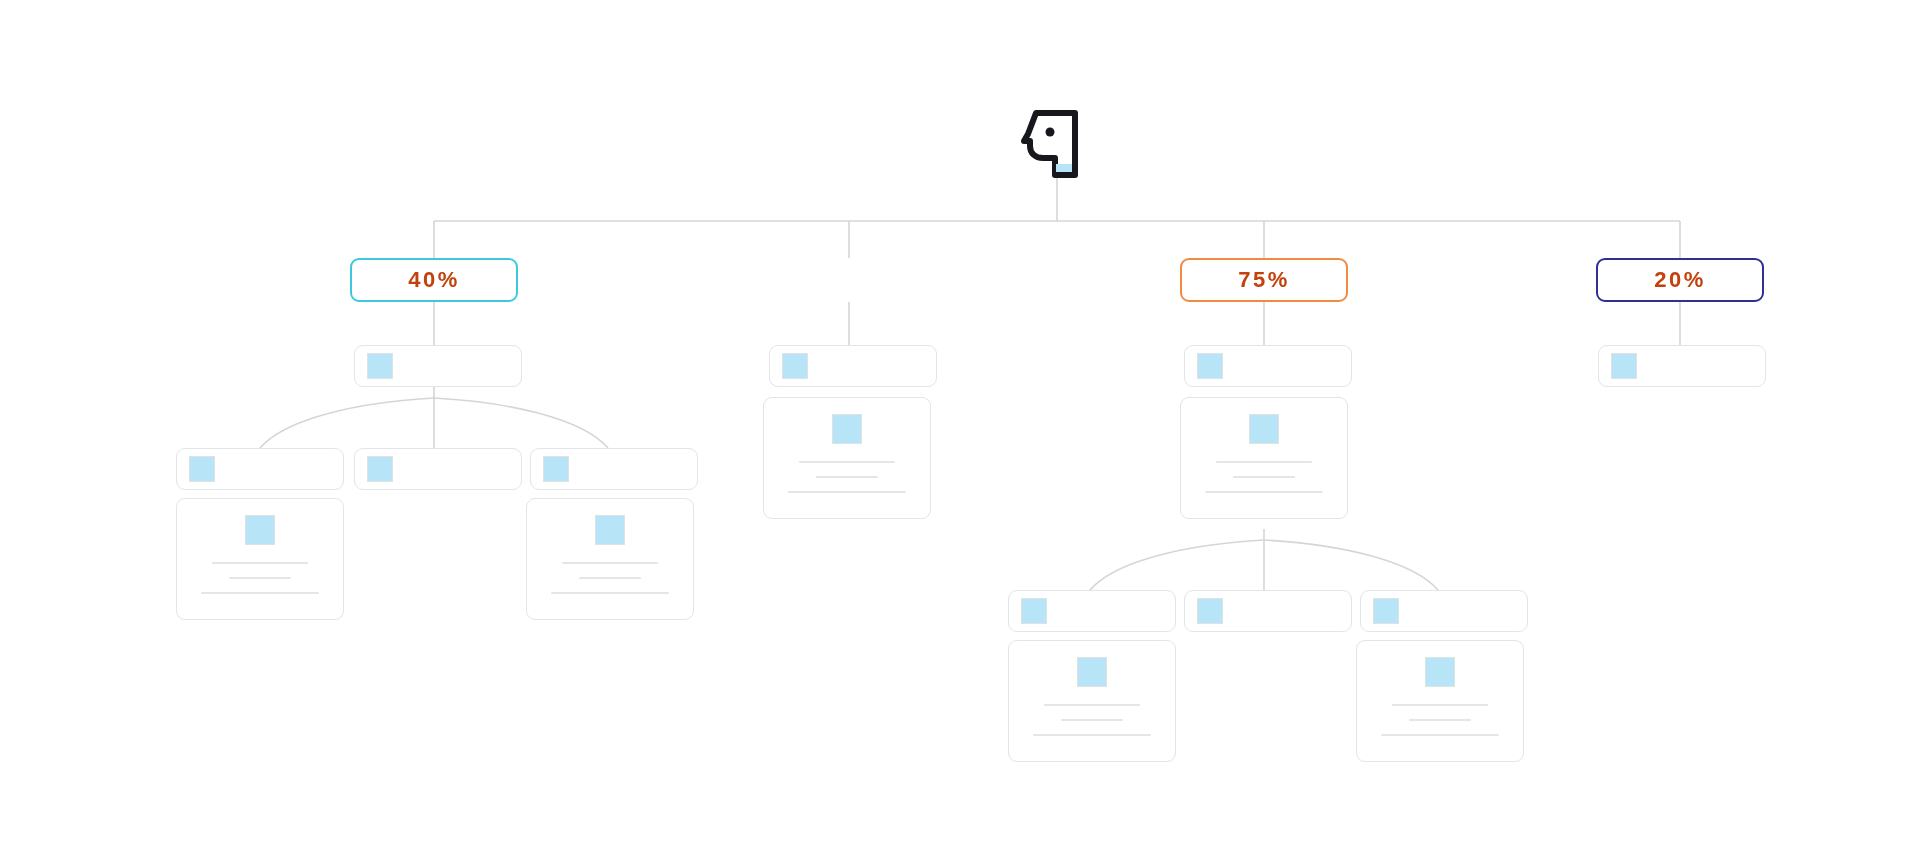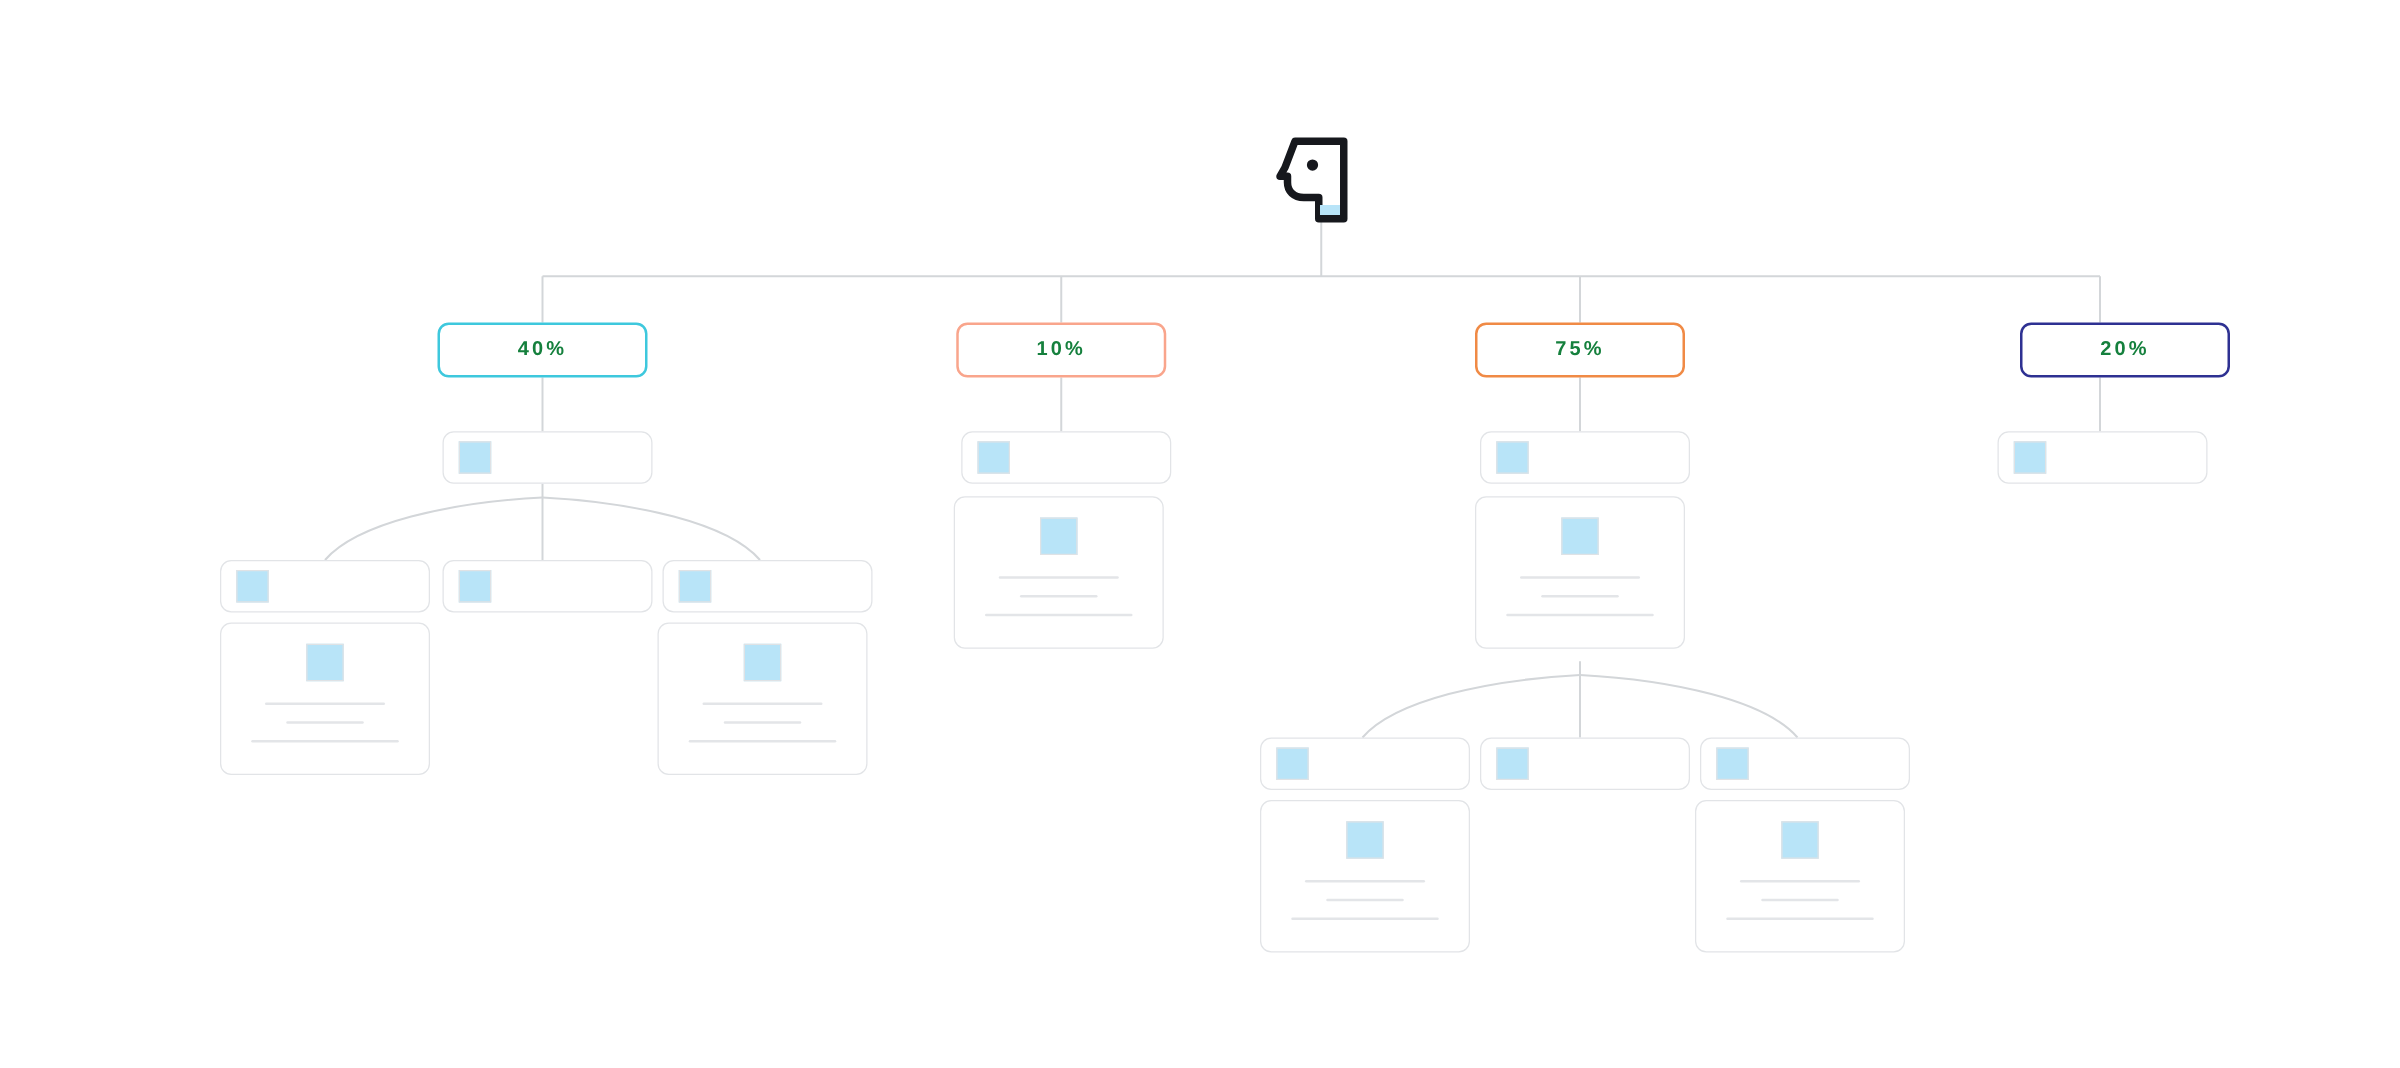--- a/index.html
+++ b/index.html
@@ -47,24 +47,24 @@
     height: 44px;
     box-sizing: border-box;
     border: 2px solid #cccccc;
     border-radius: 9px;
     background: #ffffff;
     display: flex;
     align-items: center;
     justify-content: center;
   }
   .pct-label {
-    font-size: 16px;
+    font-size: 22px;
     font-weight: bold;
     letter-spacing: 2.5px;
-    color: #15803d;
+    color: #c2410c;
     font-family: "Liberation Sans", sans-serif;
   }
 
   
   .bar-card {
     position: absolute;
     z-index: 2;
     width: 168px;
     height: 42px;
     box-sizing: border-box;
@@ -160,29 +160,26 @@
                C15,50 10,45 10,38 L10,33 L4,33 Z" fill="#ffffff" stroke="#16181d" stroke-width="6" stroke-linejoin="round"></path>
       <path d="M36,56 L52,56 L52,64 L36,64 Z" fill="#b8e4f8"></path>
       <circle cx="30" cy="24" r="4.5" fill="#16181d"></circle>
     </svg>
   </div>
 
   <div class="pct-box" style="left:350px; top:258px; border-color:#3ec8dd;">
     <span class="pct-label">40%</span>
   </div>
 
-  <div class="pct-box" style="left:765px; top:258px; border-color:#f9a58c;">
-    <span class="pct-label">10%</span>
-  </div>
 
   <div class="pct-box" style="left:1180px; top:258px; border-color:#f08a45;">
     <span class="pct-label">75%</span>
   </div>
 
-  <div class="pct-box" style="left:1596px; top:258px; border-color:#2e3192;margin-left:20px;">
+  <div class="pct-box" style="left:1596px; top:258px; border-color:#2e3192;">
     <span class="pct-label">20%</span>
   </div>
 
   <div class="bar-card" style="left:354px; top:345px;">
     <span class="chip"></span>
   </div>
   <div class="bar-card" style="left:769px; top:345px;">
     <span class="chip"></span>
   </div>
   <div class="bar-card" style="left:1184px; top:345px;">

